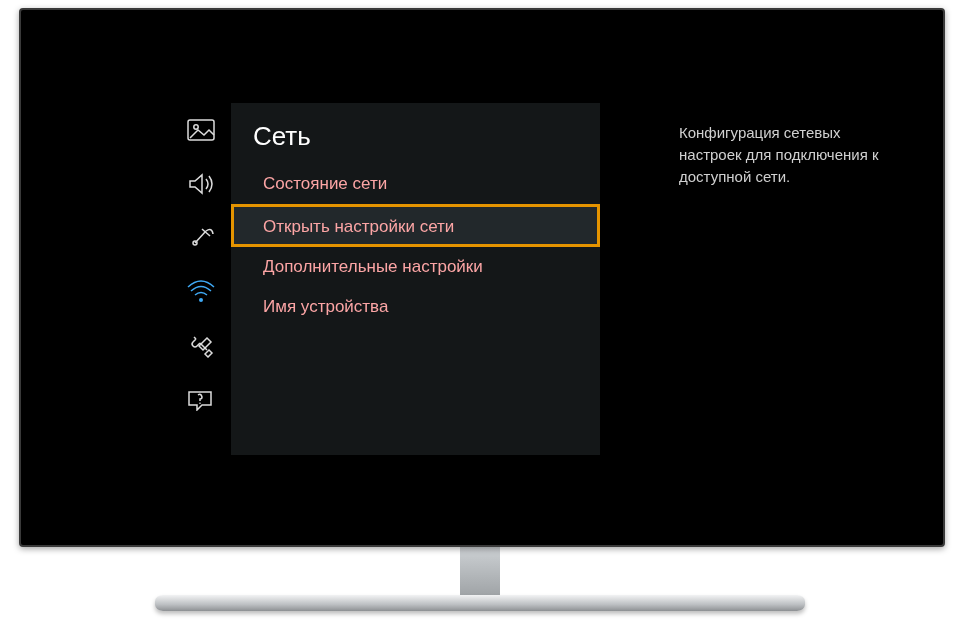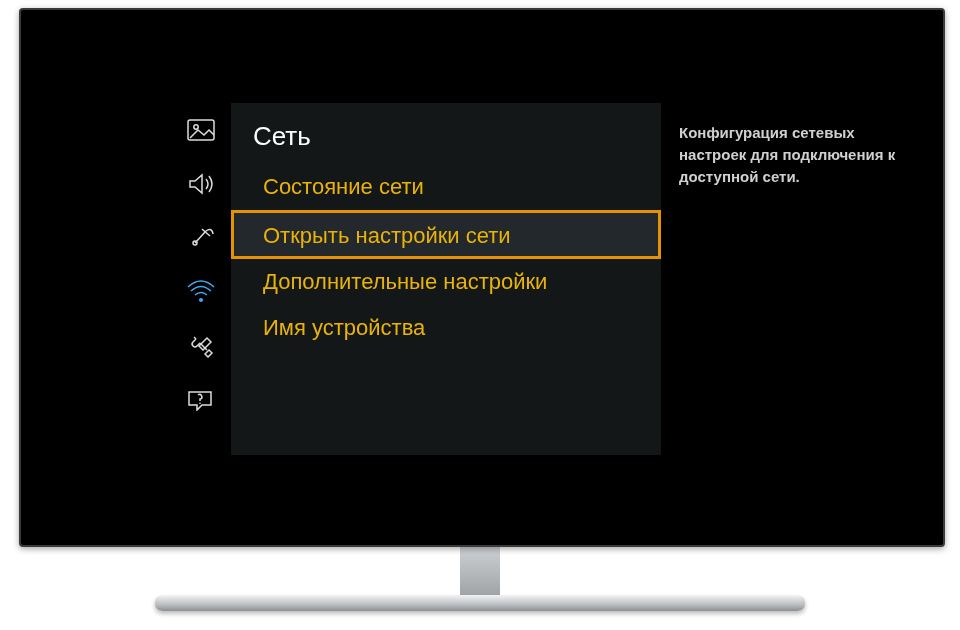--- a/index.html
+++ b/index.html
@@ -69,56 +69,56 @@
     justify-content: center;
     cursor: pointer;
   }
   .sidebar svg { stroke: #dcdcdc; fill: none; stroke-width: 1.5; }
   .sidebar .active svg { stroke: #3fa9f5; }
 
   .content-panel {
     position: absolute;
     left: 210px;
     top: 93px;
-    width: 430px;
+    width: 369px;
     height: 352px;
     background: #141718;
   }
   .panel-title {
     font-size: 26px;
     font-weight: 300;
     color: #ffffff;
     padding: 18px 0 12px 22px;
   }
   .menu-list {
     display: flex;
     flex-direction: column;
   }
   .menu-item {
-    font-size: 22px;
+    font-size: 17px;
     font-weight: 300;
-    color: #eab308;
+    color: #fca5a5;
     padding: 10px 0 10px 32px;
     cursor: pointer;
     box-sizing: border-box;
   }
   .menu-item.selected {
     background: #22282b;
     border: 3px solid #e59400;
     padding-left: 29px; 
     padding-bottom: 7px;
   }
 
   .help-panel {
     position: absolute;
     left: 658px;
     top: 112px;
     width: 220px;
     font-size: 15px;
-    font-weight: 700;
+    font-weight: 400;
     line-height: 1.45;
     color: #d0d0d0;
   }
 </style>
 </head>
 <body>
 
 <div class="stand-neck"></div>
 <div class="stand-base"></div>
 

